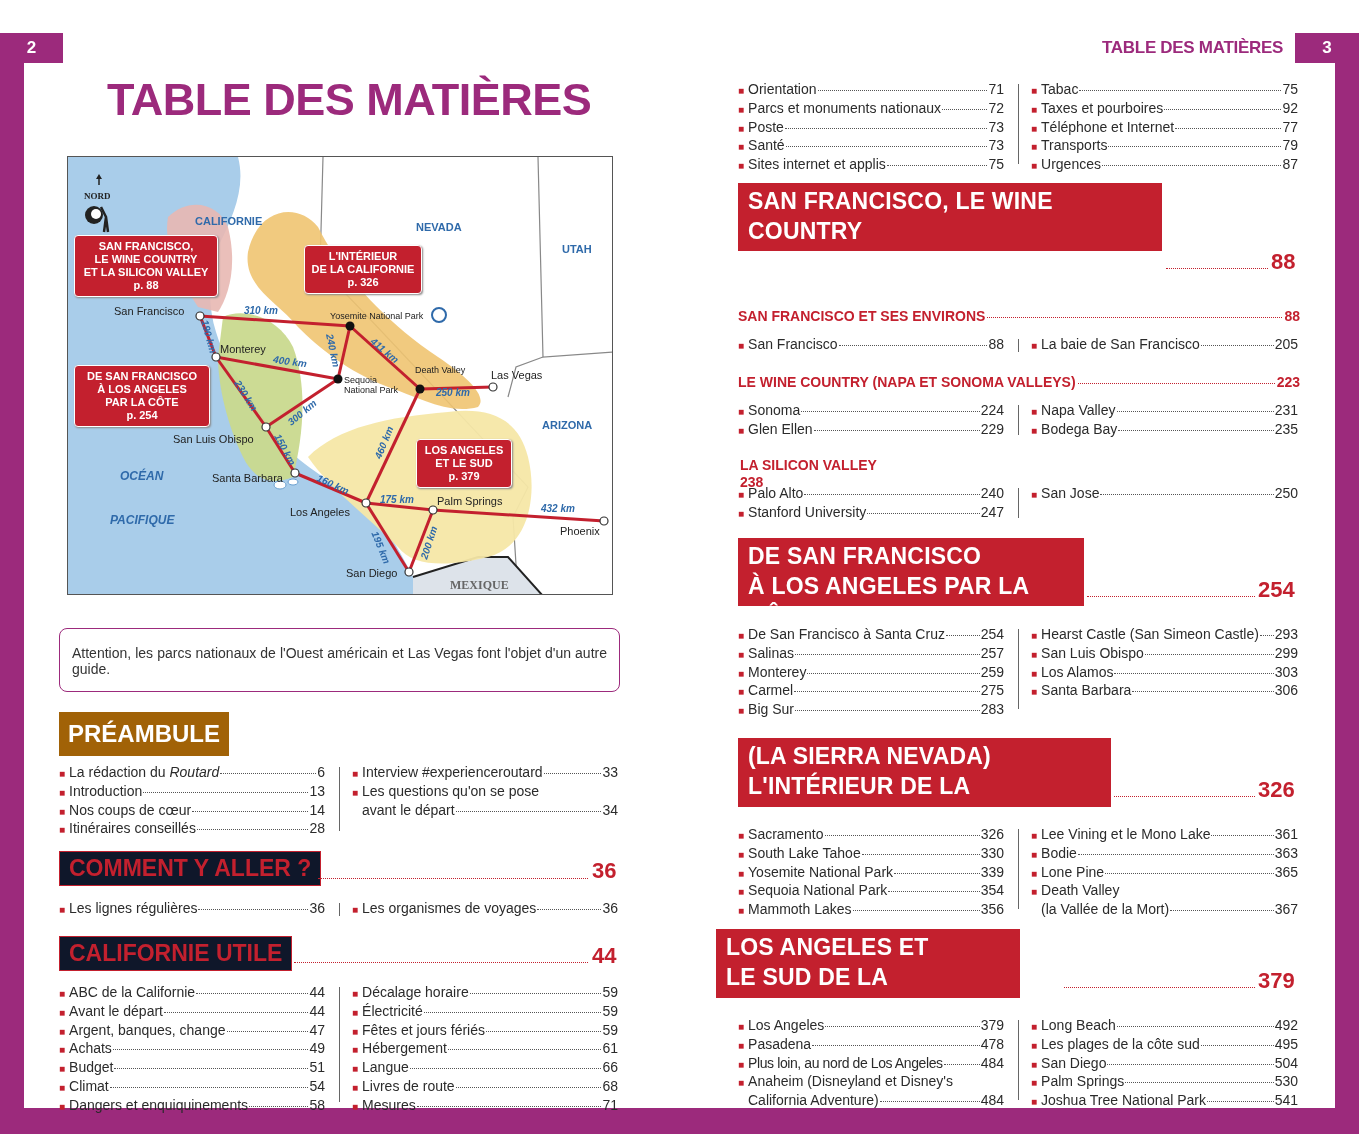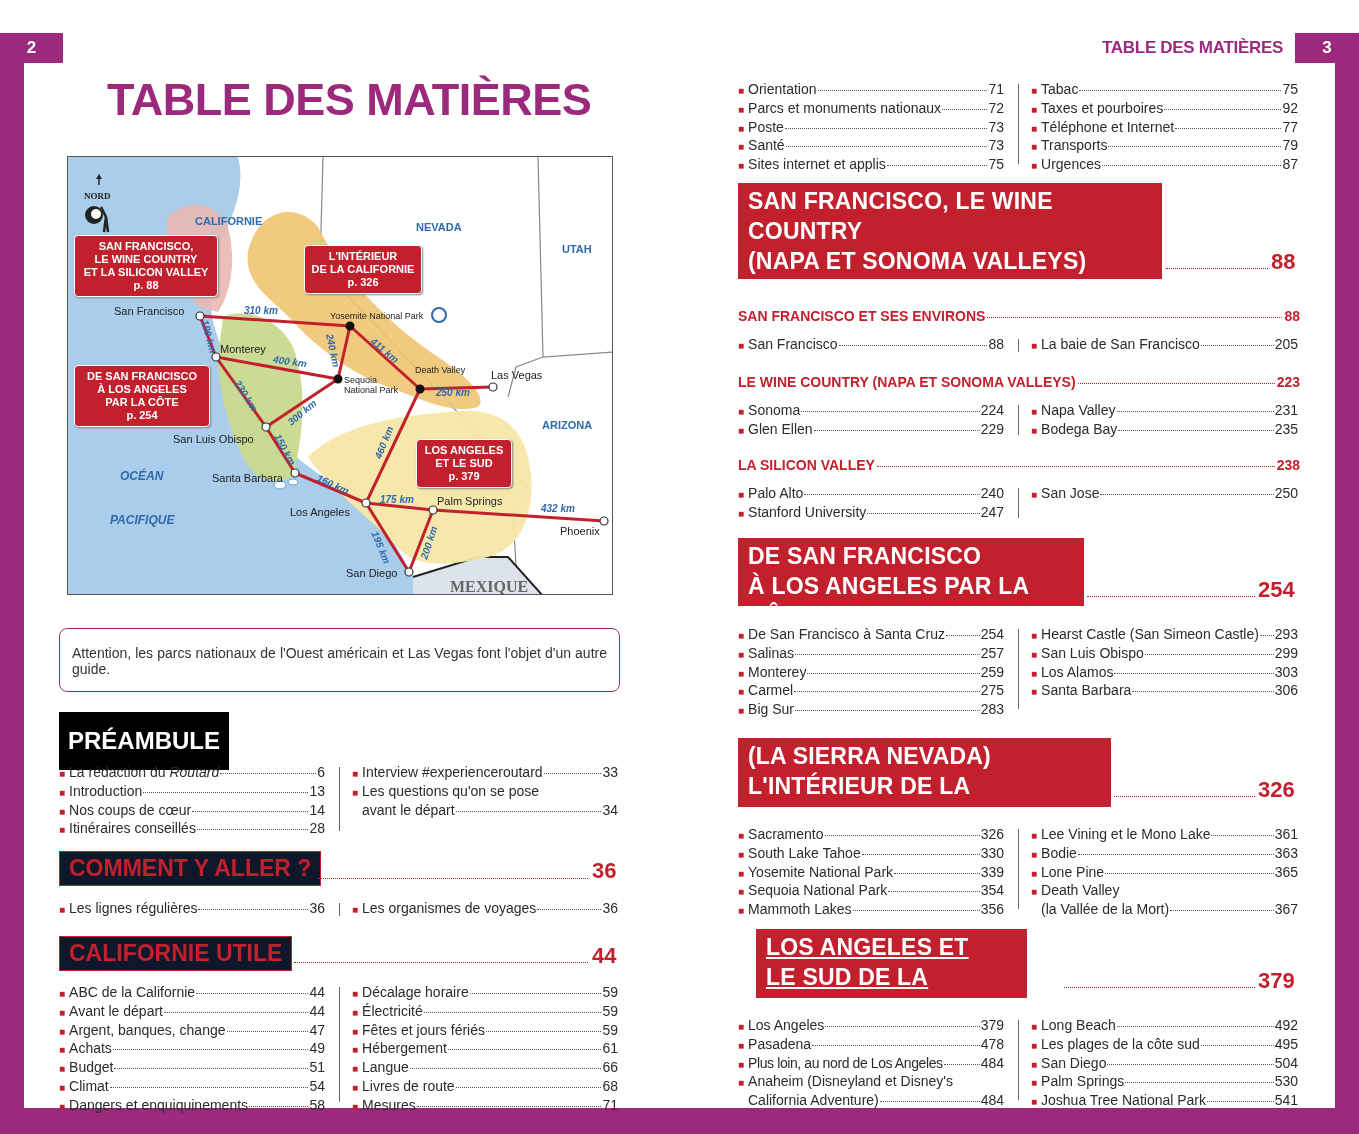--- a/index.html
+++ b/index.html
@@ -19,21 +19,21 @@
   .map svg{position:absolute;left:0;top:0;}
   .mlabel{position:absolute;font-size:11px;color:#222;white-space:nowrap;}
   .mstate{position:absolute;font-size:11px;color:#2f6aaa;font-weight:bold;white-space:nowrap;text-align:center;}
   .mocean{position:absolute;font-size:12px;color:#2f6aaa;font-style:italic;font-weight:bold;white-space:nowrap;}
   .mkm{position:absolute;font-size:10px;color:#2f6aaa;font-style:italic;font-weight:bold;white-space:nowrap;}
   .mbox{position:absolute;background:#c3202e;color:#fff;font-weight:bold;font-size:11px;line-height:13px;text-align:center;border-radius:4px;padding:4px 5px;box-shadow:1px 1px 2px #888;border:1px solid #fff;}
   .nord{position:absolute;left:14px;top:22px;font-family:"Liberation Serif",serif;font-weight:bold;font-size:9px;color:#222;text-align:center;}
 
   .notice{position:absolute;left:59px;top:628px;width:561px;height:64px;border:1.5px solid #9c2a7c;border-radius:8px;padding:16px 12px;font-size:14px;line-height:16px;text-align:justify;color:#333;}
 
-  .sec-filled{position:absolute;background:#000000;color:#fff;font-weight:bold;font-size:24px;padding:15px 9px;}
+  .sec-filled{position:absolute;background:#a16207;color:#fff;font-weight:bold;font-size:24px;padding:8px 9px;}
   .sec-outline{position:absolute;border:1.5px solid #c3202e;color:#c3202e;font-weight:bold;font-size:23px;padding:3px 9px;background:#0f172a;}
   .sec-dots{position:absolute;border-bottom:1.5px dotted #c3202e;height:0;}
   .sec-num{position:absolute;color:#c3202e;font-weight:bold;font-size:22px;}
 
   .col{position:absolute;font-size:14px;line-height:16.8px;color:#2b2b2b;}
   .row{display:flex;align-items:baseline;white-space:nowrap;}
   .row .b{color:#c3202e;font-size:10px;margin-right:4px;}
   .row .t{}
   .row .d{flex:1;border-bottom:1.5px dotted #555;margin:0 1px;transform:translateY(-3px);}
   .row .p{}
@@ -119,21 +119,21 @@
     <circle cx="26" cy="58" r="9" fill="#222"></circle>
       <circle cx="28" cy="57" r="5" fill="#fff"></circle>
     <path d="M33 50 L38 60 L36 75 M38 60 L40 75" stroke="#222" stroke-width="2.5" fill="none"></path>
   </svg>
   <div class="nord" style="left:16px;top:34px;">NORD</div>
 
   <div class="mstate" style="left:127px;top:58px;">CALIFORNIE</div>
   <div class="mstate" style="left:348px;top:64px;">NEVADA</div>
   <div class="mstate" style="left:494px;top:86px;">UTAH</div>
   <div class="mstate" style="left:474px;top:262px;">ARIZONA</div>
-  <div class="mstate" style="left:382px;top:421px;color:#666;font-family:'Liberation Serif',serif;font-size:16px;">MEXIQUE</div>
+  <div class="mstate" style="left:382px;top:421px;color:#666;font-family:'Liberation Serif',serif;font-size:12px;">MEXIQUE</div>
   <div class="mocean" style="left:52px;top:312px;">OCÉAN</div>
   <div class="mocean" style="left:42px;top:356px;">PACIFIQUE</div>
 
   <div class="mlabel" style="left:46px;top:148px;">San Francisco</div>
   <div class="mlabel" style="left:152px;top:186px;">Monterey</div>
   <div class="mlabel" style="left:105px;top:276px;">San Luis Obispo</div>
   <div class="mlabel" style="left:144px;top:315px;">Santa Barbara</div>
   <div class="mlabel" style="left:222px;top:349px;">Los Angeles</div>
   <div class="mlabel" style="left:278px;top:410px;">San Diego</div>
   <div class="mlabel" style="left:369px;top:338px;">Palm Springs</div>
@@ -404,21 +404,21 @@
       <span class="p">79</span>
     </div>
   <div class="row">
       <span class="b">■</span>
       <span class="t">Urgences</span>
       <span class="d"></span>
       <span class="p">87</span>
     </div>
 </div>
 
-<div class="red-box" style="left:738px;top:183px;width:424px;height:96px;">
+<div class="red-box" style="left:738px;top:183px;width:424px;height:68px;">
   <div>SAN FRANCISCO, LE WINE COUNTRY</div>
   <div>(NAPA ET SONOMA VALLEYS)</div>
   <div>ET LA SILICON VALLEY</div>
 </div>
 <div class="red-dots" style="left:1166px;top:268px;width:102px;"></div>
 <div class="red-num" style="left:1271px;top:249px;">88</div>
 
 <div class="sub-head" style="left:738px;top:308px;width:562px;">
     <span>SAN FRANCISCO ET SES ENVIRONS</span>
     <span class="d"></span>
@@ -470,21 +470,21 @@
       <span class="p">231</span>
     </div>
   <div class="row">
       <span class="b">■</span>
       <span class="t">Bodega Bay</span>
       <span class="d"></span>
       <span class="p">235</span>
     </div>
 </div>
 
-<div class="sub-head" style="left:738px;top:457px;width:562px;">
+<div class="sub-head" style="left:738px;top:457px;width:562px;flex-direction:column;">
     <span>LA SILICON VALLEY</span>
     <span class="d"></span>
     <span>238</span>
   </div>
 <div class="col" style="left:738px;top:485px;width:266px;">
   <div class="row">
       <span class="b">■</span>
       <span class="t">Palo Alto</span>
       <span class="d"></span>
       <span class="p">240</span>
@@ -634,21 +634,21 @@
       <span class="b">■</span>
       <span class="t">Death Valley</span>
     </div>
   <div class="row cont">
       <span class="t">(la Vallée de la Mort)</span>
       <span class="d"></span>
       <span class="p">367</span>
     </div>
 </div>
 
-<div class="red-box" style="left:756px;top:929px;width:271px;height:69px;text-decoration:underline;">
+<div class="red-box" style="left:716px;top:929px;width:304px;height:69px;">
   <div>LOS ANGELES ET</div>
   <div>LE SUD DE LA CALIFORNIE</div>
 </div>
 <div class="red-dots" style="left:1064px;top:987px;width:191px;"></div>
 <div class="red-num" style="left:1258px;top:968px;">379</div>
 <div class="col" style="left:738px;top:1017px;width:266px;">
   <div class="row">
       <span class="b">■</span>
       <span class="t">Los Angeles</span>
       <span class="d"></span>

